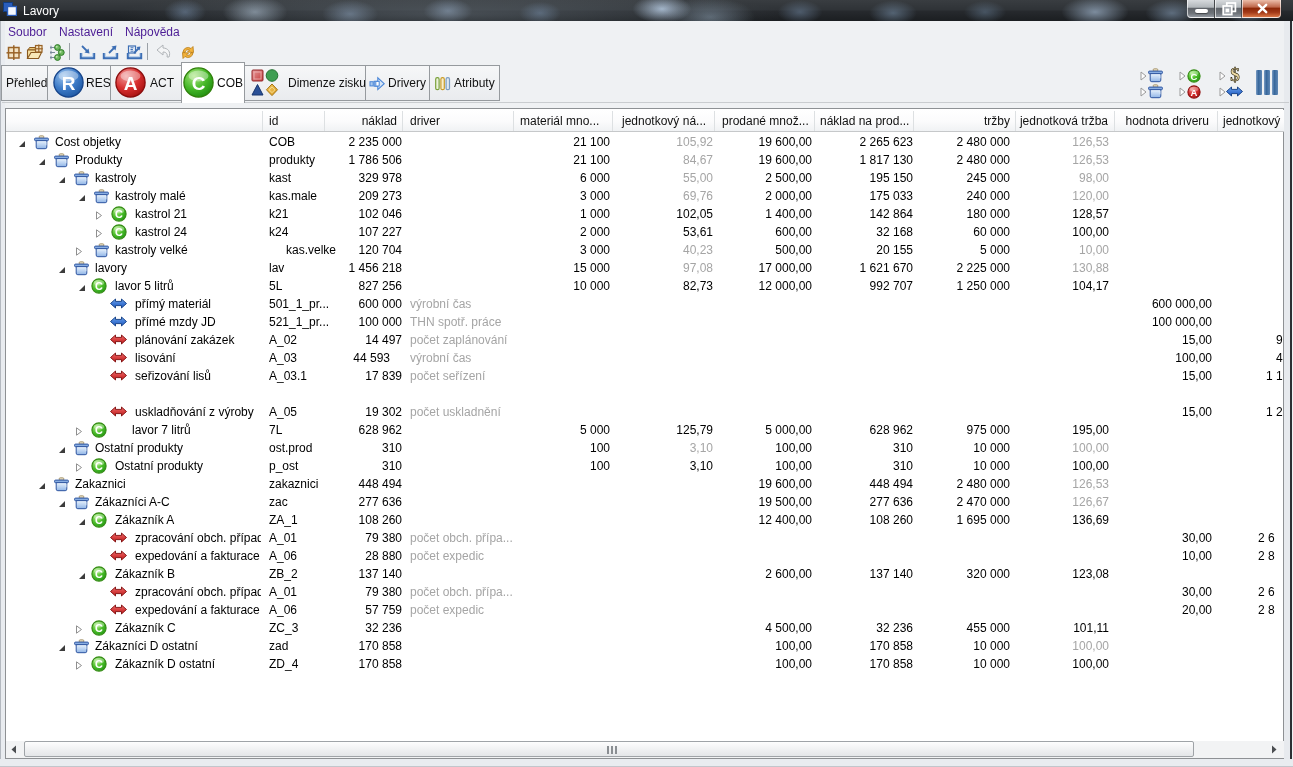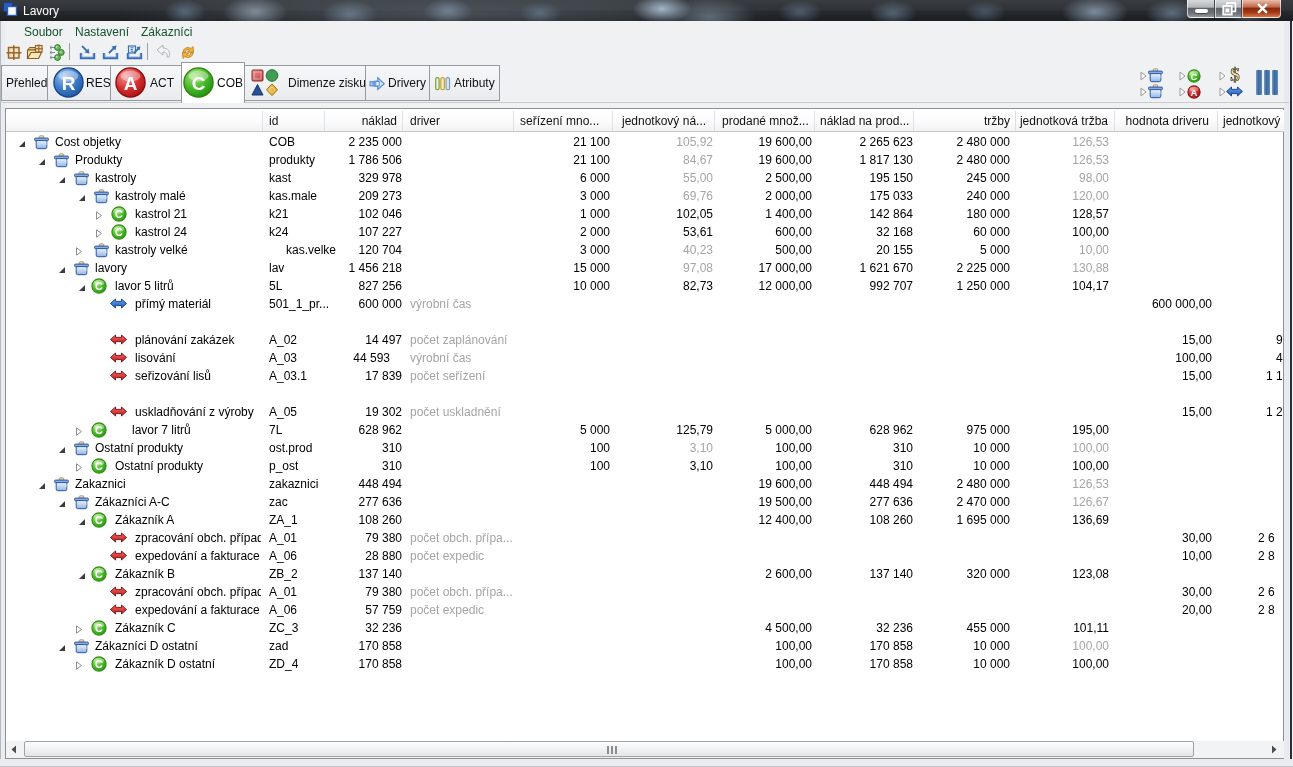--- a/index.html
+++ b/index.html
@@ -26,21 +26,21 @@
 
 .wbtn { position:absolute; top:0; height:18px; border:1px solid rgba(255,255,255,0.65); border-top:none; }
 #bmin { left:1187px; width:28px; border-radius:0 0 0 4px; border-right:1px solid #46494c;
  background:linear-gradient(to bottom, #d7dadd 0%, #b2b7bb 42%, #60646a 50%, #6e7379 78%, #9298a0 100%); }
 #bmax { left:1215px; width:27px; border-right:1px solid #46494c;
  background:linear-gradient(to bottom, #d7dadd 0%, #b2b7bb 42%, #60646a 50%, #6e7379 78%, #9298a0 100%); }
 #bclose { left:1242px; width:39px; border-radius:0 0 4px 0;
  background:linear-gradient(to bottom, #ecbda9 0%, #c06a4e 40%, #8e2808 50%, #a03818 72%, #c65f32 90%, #d8764a 100%); }
 #bmin .g { position:absolute; left:7px; top:9px; width:13px; height:4px; background:#fff; border-radius:2px; box-shadow:0 1px 1px rgba(0,0,0,0.4); }
 
-.mi { position:absolute; top:25px; color:#14532d;margin-left:16px; }
+.mi { position:absolute; top:25px; color:#4c1d95; }
 .tsep { position:absolute; top:43px; width:1px; height:17px; background:#9aa0a6; }
 
 #tabline { position:absolute; left:2px; top:102px; width:1287px; height:1px; background:#c9cccf; z-index:1; }
 .tab { position:absolute; top:65px; height:36px; background:linear-gradient(to bottom,#f6f7f8,#e9ebee); border:1px solid #969a9e; border-right:none; z-index:2; }
 .tab.last { border-right:1px solid #969a9e;text-decoration:underline; }
 .tab .lbl { position:absolute; top:10px; color:#111; white-space:nowrap; }
 #tabsel { position:absolute; left:181px; top:62px; width:64px; height:41px; background:#fff; border:1px solid #969a9e; border-bottom:none; z-index:3; }
 #tabsel .lbl { position:absolute; top:13px; left:35px; color:#111; }
 
 #tframe { position:absolute; left:5px; top:108px; width:1279px; height:651px; border:1px solid #8e9194; background:#fff; }
@@ -83,21 +83,21 @@
       </svg>
     </div>
   <div class="wbtn" id="bclose">
       <svg style="position:absolute;left:14px;top:3px" width="11" height="11" viewBox="0 0 11 11">
         <path d="M1.8,1.8 L9.2,9.2 M9.2,1.8 L1.8,9.2" stroke="#ffffff" stroke-width="2.4" stroke-linecap="round"></path>
       </svg>
     </div>
 
   <div class="mi" style="left:8px">Soubor</div>
   <div class="mi" style="left:59px">Nastavení</div>
-  <div class="mi" style="left:125px">Zákazníci</div>
+  <div class="mi" style="left:125px">Nápověda</div>
 
   <svg style="position:absolute;left:6px;top:44px" width="16" height="16" viewBox="0 0 16 16">
       <rect x="2.5" y="3.5" width="10.5" height="10.5" fill="#f3e3c3" stroke="#9a6428" stroke-width="1.5"></rect>
       <line x1="7.8" y1="1.2" x2="7.8" y2="16" stroke="#9a6428" stroke-width="1.5"></line>
       <line x1="0.5" y1="8.8" x2="15.5" y2="8.8" stroke="#9a6428" stroke-width="1.5"></line>
     </svg>
     <svg style="position:absolute;left:26px;top:44px" width="18" height="17" viewBox="0 0 18 17">
       <path d="M2,6 l1.5-2.5 6,0 0,2.5 Z" fill="#e8c878" stroke="#8a5a20" stroke-width="1"></path>
       <path d="M1.5,14.5 l0,-8.5 8.5,0 0,2 5,0 -3,6.5 Z" fill="#f5dfa0" stroke="#8a5a20" stroke-width="1.1"></path>
       <path d="M1.5,14.5 l3.5,-6 10.5,0 -3,6 Z" fill="#f8e8b8" stroke="#8a5a20" stroke-width="1.1"></path>
@@ -324,21 +324,21 @@
       <div class="hsep" style="left:606px"></div>
       <div class="hsep" style="left:708px"></div>
       <div class="hsep" style="left:808px"></div>
       <div class="hsep" style="left:907px"></div>
       <div class="hsep" style="left:1009px"></div>
       <div class="hsep" style="left:1108px"></div>
       <div class="hsep" style="left:1211px"></div>
     <div class="hl" style="left:263px">id</div>
     <div class="hr" style="left:318px;width:73px">náklad</div>
     <div class="hl" style="left:404px">driver</div>
-    <div class="hl" style="left:514px">seřízení mno...</div>
+    <div class="hl" style="left:514px">materiál mno...</div>
     <div class="hl" style="left:616px">jednotkový ná...</div>
     <div class="hl" style="left:716px">prodané množ...</div>
     <div class="hl" style="left:814px">náklad na prod...</div>
     <div class="hr" style="left:907px;width:97px">tržby</div>
     <div class="hr" style="left:1009px;width:93px">jednotková tržba</div>
     <div class="hr" style="left:1108px;width:95px">hodnota driveru</div>
     <div class="hl" style="left:1217px">jednotkový</div>
   </div>
   <div id="tbody">
 <div class="row" style="top:0px">
@@ -589,20 +589,36 @@
               <stop offset="1" stop-color="#1b56c0"></stop>
             </linearGradient>
           </defs>
 <polygon points="0.5,5.5 5.5,1 5.5,3.4 11.5,3.4 11.5,1 16.5,5.5 11.5,10 11.5,7.6 5.5,7.6 5.5,10" fill="url(#da10)" stroke="#0f3a80" stroke-width="0.9"></polygon>
 </svg>
         <div class="cl" style="left:129px;width:126px">přímý materiál</div>
         <div class="cl" style="left:263px;width:61px">501_1_pr...</div>
         <div class="cr" style="left:314px;width:82px">600 000</div>
         <div class="cl g" style="left:404px;width:103px">výrobní čas</div>
         <div class="cr" style="left:1108px;width:98px">600 000,00</div>
+      </div>
+<div class="row" style="top:180px">
+        <svg style="position:absolute;left:104px;top:3px" width="17" height="11" viewBox="0 0 17 11">
+<defs>
+            <linearGradient id="da11" x1="0" y1="0" x2="0" y2="1">
+<stop offset="0" stop-color="#6aa2ec"></stop>
+              <stop offset="1" stop-color="#1b56c0"></stop>
+            </linearGradient>
+          </defs>
+<polygon points="0.5,5.5 5.5,1 5.5,3.4 11.5,3.4 11.5,1 16.5,5.5 11.5,10 11.5,7.6 5.5,7.6 5.5,10" fill="url(#da11)" stroke="#0f3a80" stroke-width="0.9"></polygon>
+</svg>
+        <div class="cl" style="left:129px;width:126px">přímé mzdy JD</div>
+        <div class="cl" style="left:263px;width:61px">521_1_pr...</div>
+        <div class="cr" style="left:314px;width:82px">100 000</div>
+        <div class="cl g" style="left:404px;width:103px">THN spotř. práce</div>
+        <div class="cr" style="left:1108px;width:98px">100 000,00</div>
       </div>
 <div class="row" style="top:198px">
         <svg style="position:absolute;left:104px;top:3px" width="17" height="11" viewBox="0 0 17 11">
 <defs>
             <linearGradient id="da12" x1="0" y1="0" x2="0" y2="1">
 <stop offset="0" stop-color="#ee6a6a"></stop>
               <stop offset="1" stop-color="#c01818"></stop>
             </linearGradient>
           </defs>
 <polygon points="0.5,5.5 5.5,1 5.5,3.4 11.5,3.4 11.5,1 16.5,5.5 11.5,10 11.5,7.6 5.5,7.6 5.5,10" fill="url(#da12)" stroke="#7d0a0a" stroke-width="0.9"></polygon>

